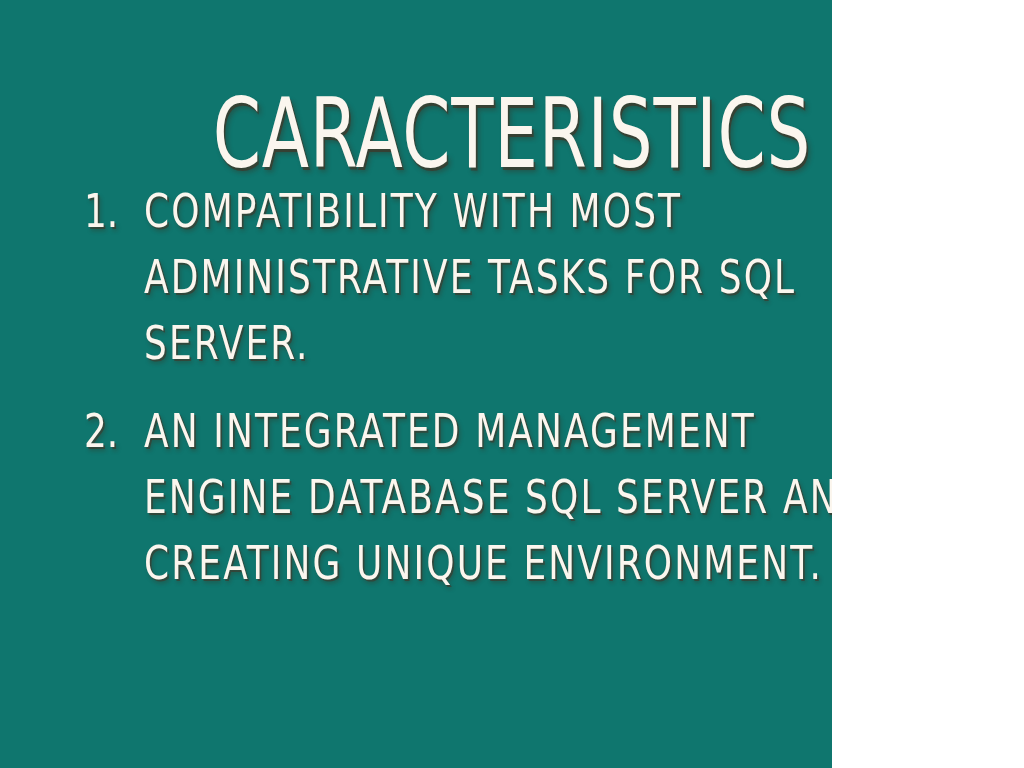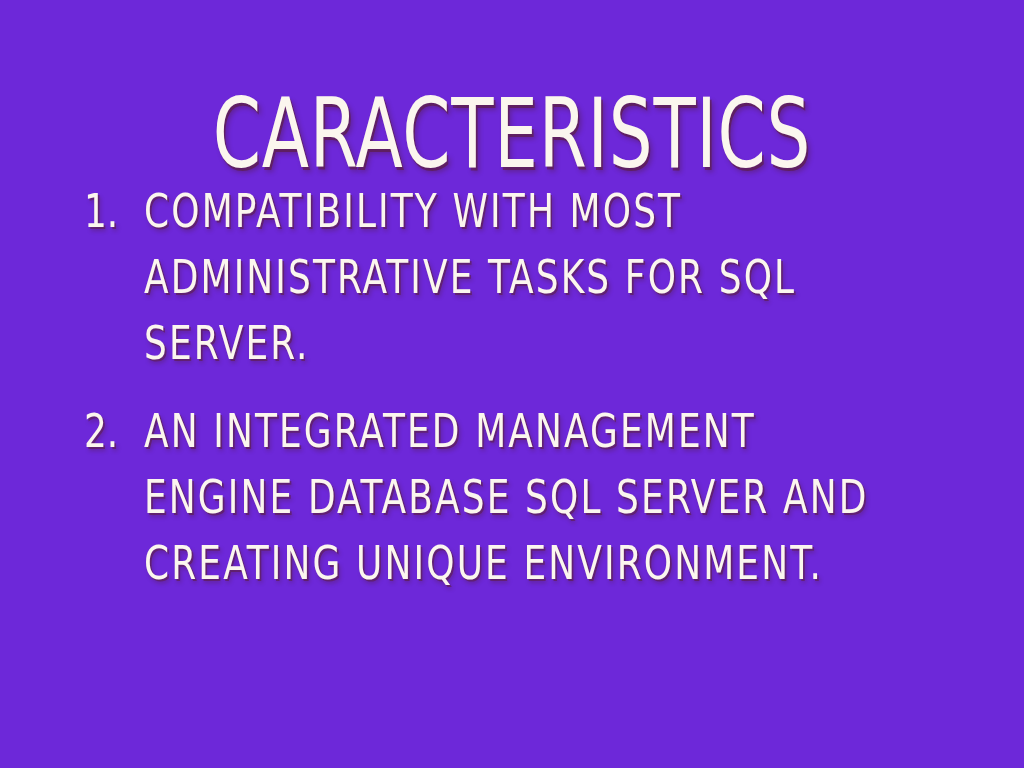--- a/index.html
+++ b/index.html
@@ -9,23 +9,23 @@
 
   body {
     width: 1024px;
     height: 768px;
     overflow: hidden;
     font-family: "Liberation Sans", sans-serif;
   }
 
   #slide {
     position: relative;
-    width: 1024px;
+    width: 832px;
     height: 768px;
-    background: #6d28d9;
+    background: #0f766e;
     box-sizing: border-box;
     overflow: hidden;
   }
 
   
   #slide-title {
     position: absolute;
     top: 18px;
     left: 0;
     width: 1024px;

